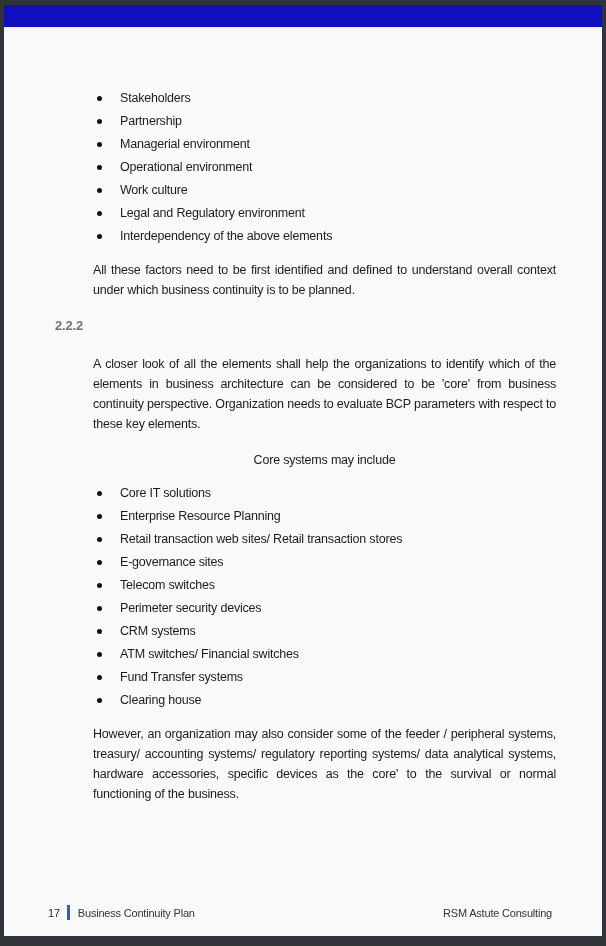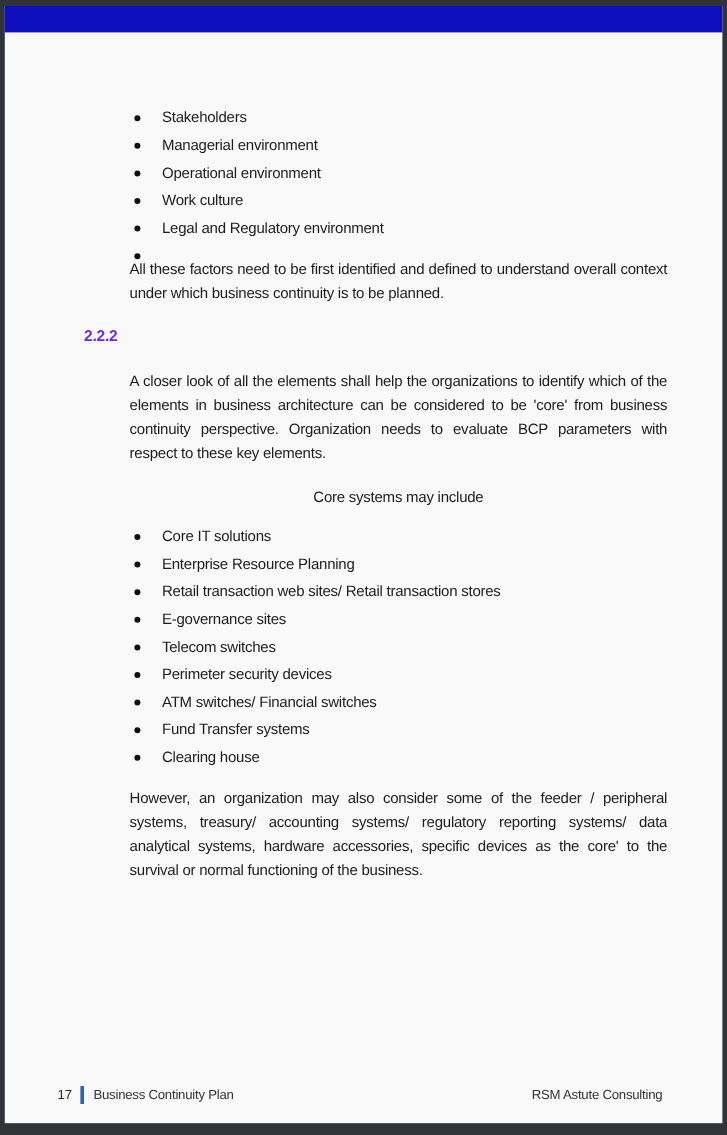--- a/index.html
+++ b/index.html
@@ -20,21 +20,21 @@
     position: absolute;
     top: 5px; left: 4px; right: 4px; bottom: 10px;
     background: #f9f9f9;
   }
   .header-bar {
     height: 22px;
     width: 100%;
     background: #0f0fbe;
   }
   .content {
-    padding: 0 46px 0 66px;
+    padding: 0 46px 0 51px;
     color: #1c1c1c;
     font-size: 12.5px;
     letter-spacing: -0.2px;
     margin-top: 39px;
   }
   .bullet-list { list-style: none; margin-left: 38px; }
   .bullet-list li {
     position: relative;
     padding-left: 27px;
     line-height: 23px;
@@ -53,21 +53,21 @@
     text-align: justify;
   }
   .list-1 { margin-top: 60px; }
   .para-1 { margin-top: 12px; }
   .section-heading {
     margin-top: 16px;
     display: flex;
     font-weight: 700;
     font-size: 13px;
     line-height: 20px;
-    color: #6d28d9;
+    color: #737373;
     align-items: flex-end;
   }
   .section-number { width: 38px; flex: 0 0 38px; }
   .para-2 { margin-top: 18px; }
   .lead-line { margin-top: 16px; text-align: center; }
   .list-2 { margin-top: 12px; }
   .para-4 { margin-top: 12px; }
   .footer {
     position: absolute;
     left: 0; right: 0; bottom: 16px;
@@ -93,44 +93,46 @@
 
 <div class="frame">
   <div class="page">
 
     <div class="header-bar"></div>
 
     <div class="content">
 
       <ul class="bullet-list list-1">
         <li><span class="dot"></span><span>Stakeholders</span></li>
+        <li><span class="dot"></span><span>Partnership</span></li>
         <li><span class="dot"></span><span>Managerial environment</span></li>
         <li><span class="dot"></span><span>Operational environment</span></li>
         <li><span class="dot"></span><span>Work culture</span></li>
         <li><span class="dot"></span><span>Legal and Regulatory environment</span></li>
-        <li><span class="dot"></span></li>
+        <li><span class="dot"></span><span>Interdependency of the above elements</span></li>
       </ul>
 
       <p class="para para-1">All these factors need to be first identified and defined to understand overall context under which business continuity is to be planned.</p>
 
       <div class="section-heading">
         <span class="section-number">2.2.2</span>
       </div>
 
       <p class="para para-2">A closer look of all the elements shall help the organizations to identify which of the elements in business architecture can be considered to be 'core' from business continuity perspective. Organization needs to evaluate BCP parameters with respect to these key elements.</p>
 
       <p class="para lead-line">Core systems may include</p>
 
       <ul class="bullet-list list-2">
         <li><span class="dot"></span><span>Core IT solutions</span></li>
         <li><span class="dot"></span><span>Enterprise Resource Planning</span></li>
         <li><span class="dot"></span><span>Retail transaction web sites/ Retail transaction stores</span></li>
         <li><span class="dot"></span><span>E-governance sites</span></li>
         <li><span class="dot"></span><span>Telecom switches</span></li>
         <li><span class="dot"></span><span>Perimeter security devices</span></li>
+        <li><span class="dot"></span><span>CRM systems</span></li>
         <li><span class="dot"></span><span>ATM switches/ Financial switches</span></li>
         <li><span class="dot"></span><span>Fund Transfer systems</span></li>
         <li><span class="dot"></span><span>Clearing house</span></li>
       </ul>
 
       <p class="para para-4">However, an organization may also consider some of the feeder / peripheral systems, treasury/ accounting systems/ regulatory reporting systems/ data analytical systems, hardware accessories, specific devices as the core' to the survival or  normal functioning of the business.</p>
 
     </div>
 
     <div class="footer">

